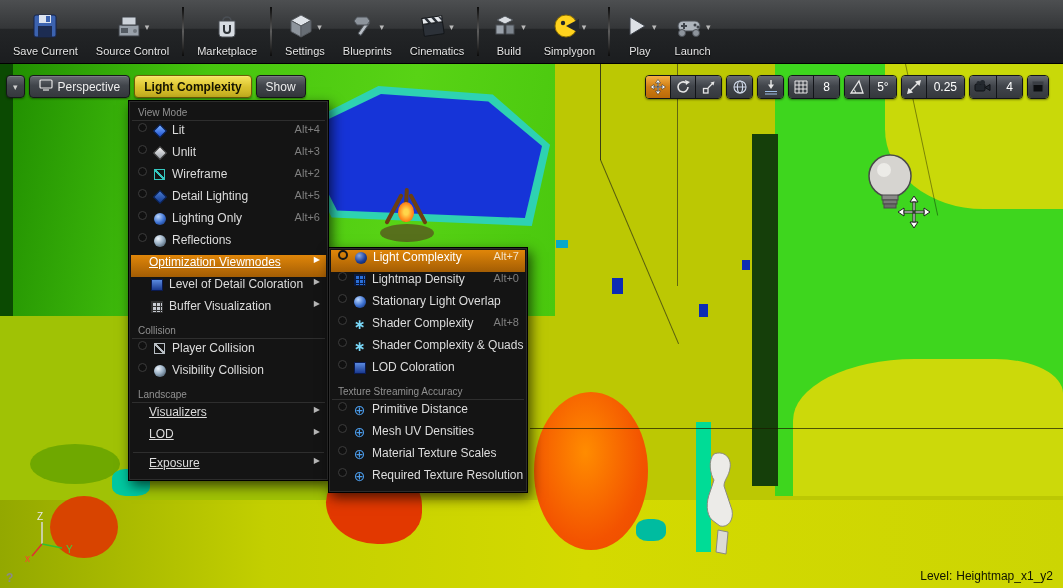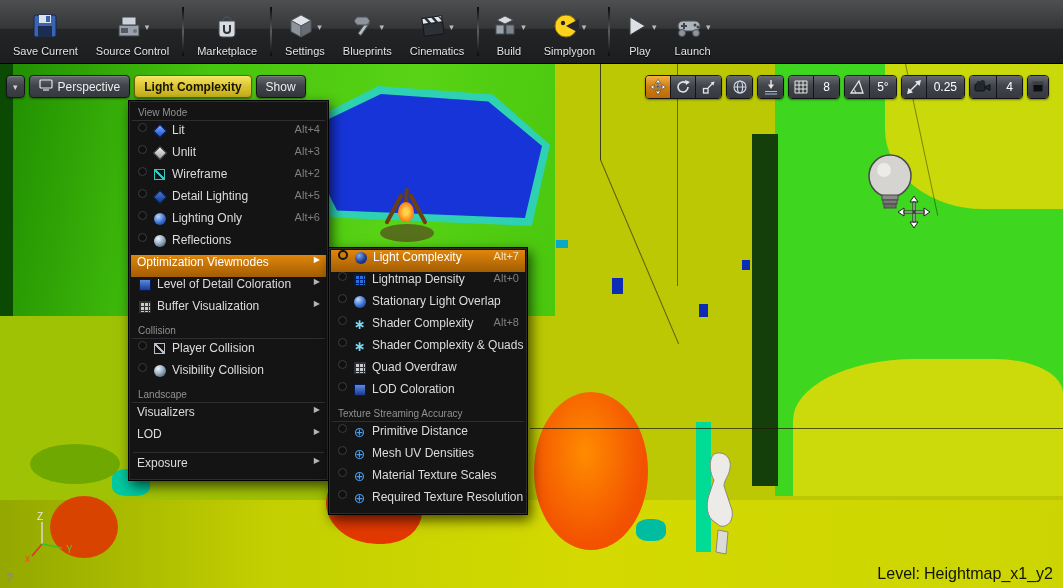--- a/index.html
+++ b/index.html
@@ -56,21 +56,21 @@
   .cf-stick{position:absolute;width:4px;height:34px;background:#6b3f12;border-radius:2px;}
   .cf-s1{left:14px;top:8px;transform:rotate(28deg);}
   .cf-s2{left:38px;top:8px;transform:rotate(-28deg);}
   .cf-s3{left:26px;top:4px;transform:rotate(3deg);}
   .cf-flame{position:absolute;left:20px;top:18px;width:16px;height:20px;border-radius:50% 50% 45% 45%;
     background:radial-gradient(#ffd54a 20%,#ff8a1e 60%,#d4560e);}
   .bulb{position:absolute;left:858px;top:86px;}
   .statue{position:absolute;left:694px;top:386px;}
   .axis{position:absolute;left:24px;bottom:20px;}
   .help{position:absolute;left:6px;bottom:3px;color:#8a8a8a;font-size:12px;font-weight:bold;}
-  .level{position:absolute;right:10px;bottom:5px;color:#101400;font-size:16px;}
+  .level{position:absolute;right:10px;bottom:5px;color:#101400;font-size:12px;}
   .level span{margin-left:4px;}
 
   
   .vtb{position:absolute;left:6px;top:75px;display:flex;gap:4px;z-index:20;}
   .vtb-btn{height:23px;border-radius:4px;border:1px solid #15171a;display:flex;align-items:center;gap:5px;
     background:linear-gradient(#666a70,#41454b 45%,#35383d);color:#eee;font-size:12px;padding:0 9px;
     box-shadow:inset 0 1px 0 rgba(255,255,255,.14),0 1px 2px rgba(0,0,0,.4);cursor:default;white-space:nowrap;}
   .vtb-btn.caret-only{padding:0 6px;}
   .vtb-btn.viewmode{background:linear-gradient(#f6e65e,#dcc431 50%,#c6b01e);color:#141400;border-color:#6f5e07;font-weight:bold;}
   .vtb-caret{font-size:9px;color:#cfcfcf;}
@@ -88,21 +88,21 @@
     box-shadow:inset 0 0 0 1px #2c2c2c,3px 5px 12px rgba(0,0,0,.65);}
   .menu{left:128px;top:100px;width:201px;}
   .submenu{left:328px;top:247px;width:200px;z-index:31;}
   .menu-header{font-size:10px;color:#919191;padding:4px 6px 2px;border-bottom:1px solid #2e2e2e;margin:0 1px 2px;white-space:nowrap;}
   .menu-sep{height:1px;background:#2e2e2e;margin:3px 2px;}
   .mi{height:22px;display:flex;align-items:flex-start;padding:0 6px;color:#dcdcdc;font-size:12px;cursor:default;white-space:nowrap;}
   .mi.hl{background:linear-gradient(#e08609,#a35d04);color:#fff;}
   .radio{width:9px;height:9px;border-radius:50%;background:#101010;border:1px solid #3c3c3c;margin:0 5px 0 1px;flex:none;}
   .radio.sel{width:10px;height:10px;border:2px solid #151515;background:transparent;}
   .ico{width:15px;height:15px;margin-right:5px;flex:none;display:flex;align-items:center;justify-content:center;}
-  .ind{margin-left:0;}
+  .ind{margin-left:12px;text-decoration:underline;}
   .lbl{flex:1;}
   .sc{color:#7f7f7f;font-size:11px;margin-left:10px;}
   .mi.hl .sc{color:#f4e2c4;}
   .sub{color:#b5b5b5;font-size:8px;margin-left:8px;}
   .mi.hl .sub{color:#fff;}
   
   .ic-diamond{width:10px;height:10px;transform:rotate(45deg);background:linear-gradient(135deg,#7ab0ff,#1c4fd0);border:1px solid #0a2a70;}
   .ic-diamond.gray{background:linear-gradient(135deg,#f2f2f2,#9aa0a8);border-color:#555;}
   .ic-diamond.dark{background:linear-gradient(135deg,#4a7bd0,#123a90);}
   .ic-wire{width:11px;height:11px;border:1px solid #35c8c0;background:linear-gradient(45deg,transparent 44%,#35c8c0 44%,#35c8c0 56%,transparent 56%);}
@@ -593,27 +593,20 @@
     <div class="mi">
       <span class="radio"></span>
       <span class="ico">
           <span class="glyph-spark">∗</span>
         </span>
       <span class="lbl">Shader Complexity &amp; Quads</span>
     </div>
     <div class="mi">
       <span class="radio"></span>
       <span class="ico">
-          <span class="ic-grid bw"></span>
-        </span>
-      <span class="lbl">Quad Overdraw</span>
-    </div>
-    <div class="mi">
-      <span class="radio"></span>
-      <span class="ico">
           <span class="ic-sq"></span>
         </span>
       <span class="lbl">LOD Coloration</span>
     </div>
 
     <div class="menu-header">Texture Streaming Accuracy</div>
     <div class="mi">
       <span class="radio"></span>
       <span class="ico">
           <span class="glyph-cross">⊕</span>

